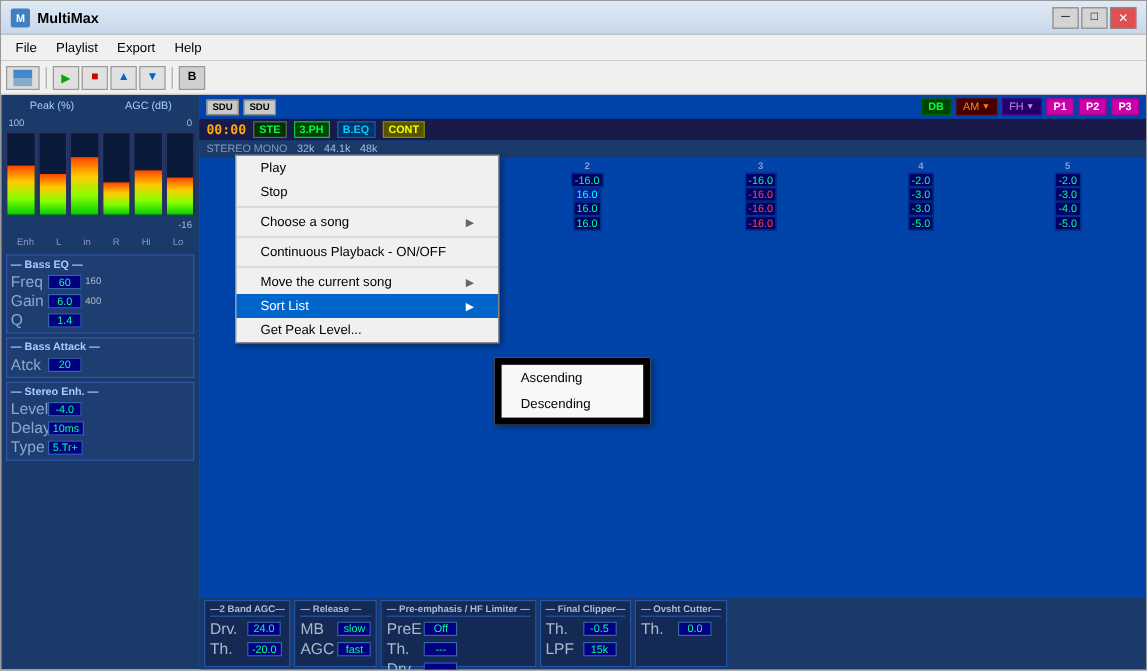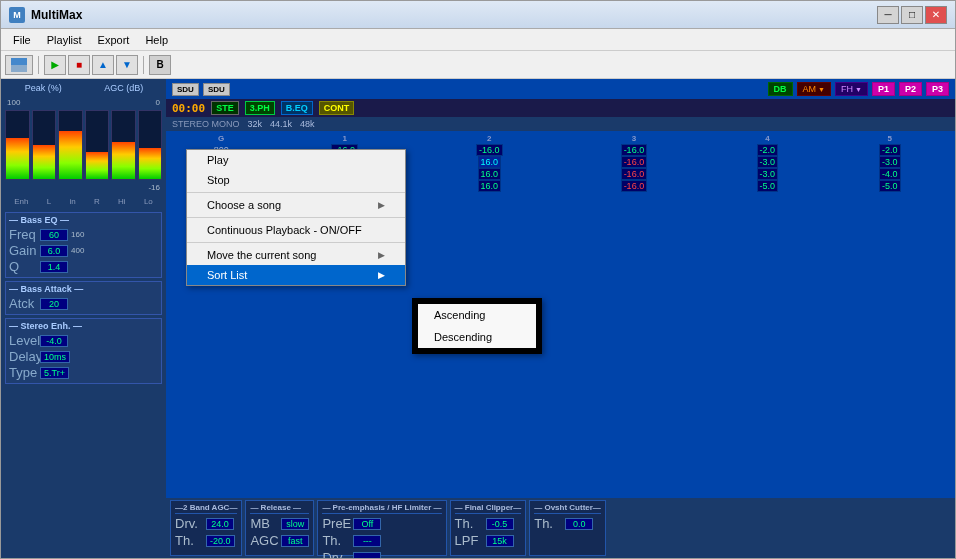--- a/index.html
+++ b/index.html
@@ -759,21 +759,21 @@
               <span class="param-label" style="color:#aabbcc;">Th.</span>
               <span class="param-value">0.0</span>
             </div>
           </div>
         </div>
       </div>
     </div>
 
     <div class="dropdown-overlay">
 
-      <div class="menu-popup" style="left:185px; top:50px;margin-top:20px;">
+      <div class="menu-popup" style="left:195px; top:50px;">
         <div class="menu-popup-item">
           <span>Play</span>
         </div>
         <div class="menu-popup-item">
           <span>Stop</span>
         </div>
         <div class="menu-popup-divider"></div>
         <div class="menu-popup-item">
           <span>Choose a song</span>
           <span class="submenu-arrow">▶</span>
@@ -783,20 +783,23 @@
           <span>Continuous Playback - ON/OFF</span>
         </div>
         <div class="menu-popup-divider"></div>
         <div class="menu-popup-item">
           <span>Move the current song</span>
           <span class="submenu-arrow">▶</span>
         </div>
         <div class="menu-popup-item highlighted">
           <span>Sort List</span>
           <span class="submenu-arrow" style="color:#fff;">▶</span>
+        </div>
+        <div class="menu-popup-item">
+          <span>Get Peak Level...</span>
         </div>
       </div>
 
       <div class="submenu-popup" style="left:411px; top:219px;">
         <div class="submenu-popup-item">Ascending</div>
         <div class="submenu-popup-item">Descending</div>
       </div>
     </div>
   </div>
 </div>

